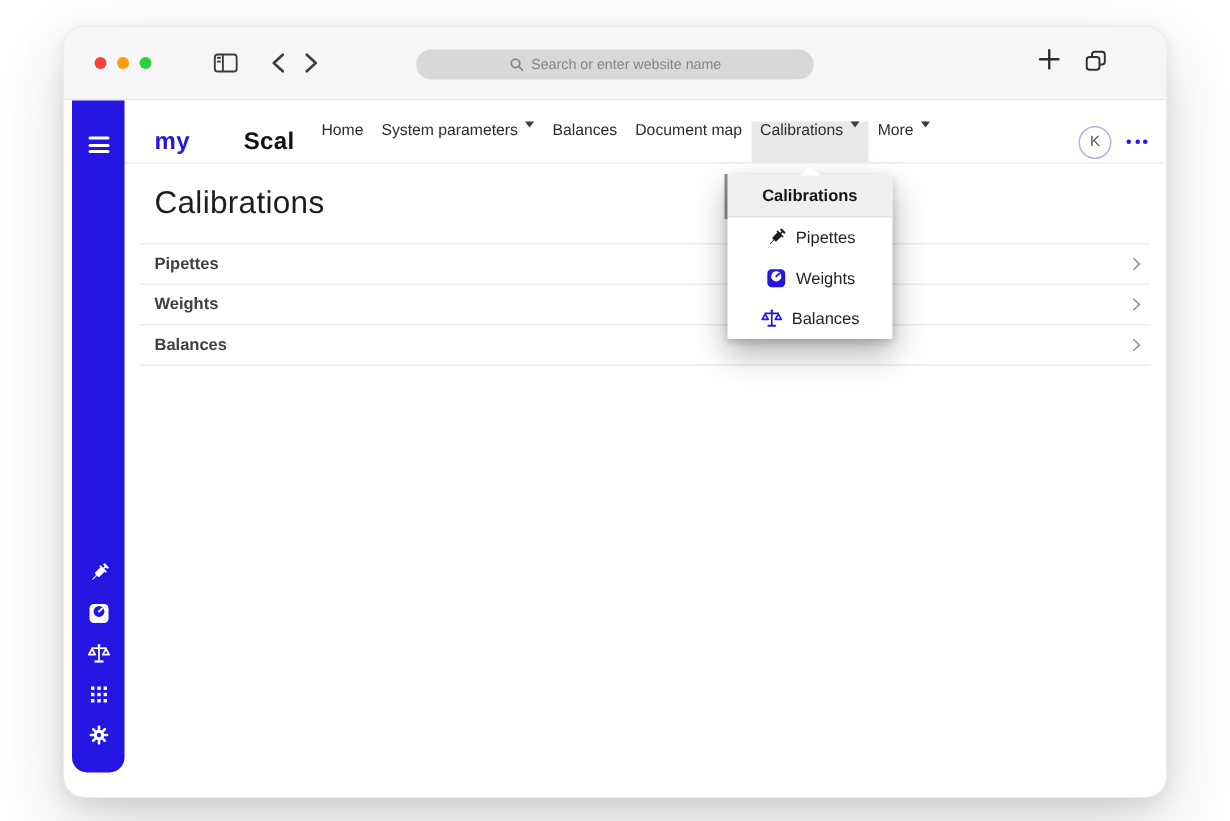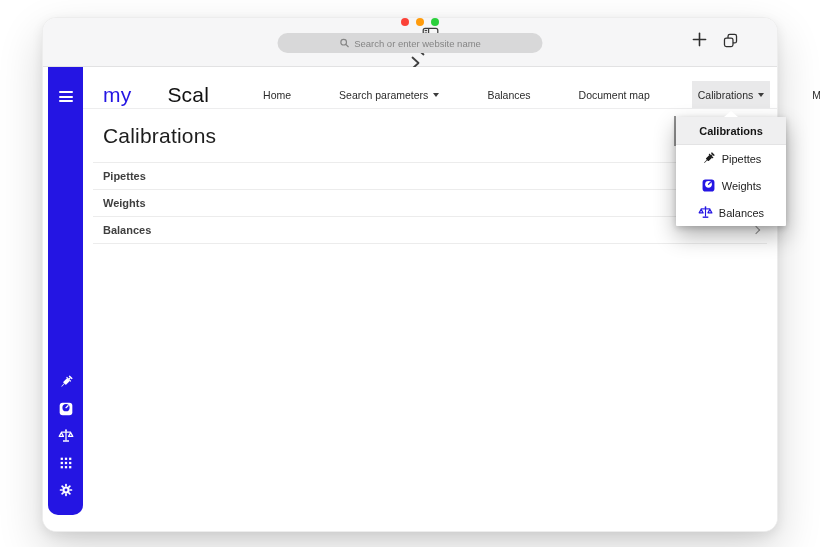--- a/index.html
+++ b/index.html
@@ -8,21 +8,21 @@
 
   :root { --blue:#2415e3; --nav-text:#2b2b2b; }
 
   
   .window { position:absolute; left:42px; top:17px; width:736px; height:515px;
             background:#fff; border:1px solid #ededed; border-radius:14px;
             box-shadow:0 18px 45px rgba(0,0,0,.16), 0 4px 12px rgba(0,0,0,.08); }
 
   .toolbar { position:relative; height:49px; background:#f6f6f7;
              border-bottom:1px solid #e2e2e3; border-radius:13px 13px 0 0;
-             display:flex; align-items:center;flex-direction:column; }
+             display:flex; align-items:center; }
   .traffic { display:flex; gap:7px; margin-left:20px; }
   .tl { width:8px; height:8px; border-radius:50%; }
   .tb-btn { display:flex; align-items:center; justify-content:center; color:#3d3d3d; }
   .tb-toggle { margin-left:40px; }
   .tb-back { margin-left:20px; } .tb-fwd { margin-left:11px; }
   .searchbar { position:absolute; left:50%; top:15px; transform:translateX(-50%);
                width:265px; height:20px; background:#d8d8d9; border-radius:10px;
                display:flex; align-items:center; justify-content:center; gap:5px;
                color:#858585; font-size:9.5px; }
   .tb-plus { position:absolute; right:70px; top:14px; }
@@ -40,26 +40,26 @@
   .side-spacer { flex:1; }
   .icon-stack { display:flex; flex-direction:column; gap:11px; align-items:center; margin-bottom:17px; }
   .s-icon { width:16px; height:16px; display:flex; }
   .s-icon svg { width:16px; height:16px; }
 
   .content { margin-left:40px; height:100%; }
 
   
   .navbar { height:42px; display:flex; align-items:flex-end;
             padding:0 12px 0 20px; border-bottom:1px solid #ededee; background:#fff; }
-  .logo { height:27px; display:flex; align-items:center; font-size:21px; font-weight:400;
+  .logo { height:27px; display:flex; align-items:center; font-size:16px; font-weight:700;
           letter-spacing:.2px; margin-right:12px; }
   .logo .lp { color:var(--blue); } .logo .ls { color:#111;margin-left:36px; }
-  .nav-item { position:relative; height:27px; display:flex; align-items:center;
+  .nav-item { position:relative; height:27px; display:flex; align-items:flex-start;
               padding:0 6px; font-size:10.5px; color:var(--nav-text); white-space:nowrap;
-              cursor:pointer;margin-left:36px; }
+              cursor:pointer; }
   .nav-item.active { background:#e9e9ea; }
   .caret { width:0; height:0; border-left:3.5px solid transparent; border-right:3.5px solid transparent;
            border-top:4px solid #3c3c3c; margin-left:5px; }
   .nav-right { margin-left:auto; display:flex; align-items:center; height:27px; }
   .avatar { width:22px; height:22px; border-radius:50%; border:1.5px solid #b6b1ec;
             background:#fff; display:flex; align-items:center; justify-content:center;
             font-size:10px; color:#555; cursor:pointer; }
   .dots { display:flex; gap:2.5px; margin-left:10px; cursor:pointer; }
   .dots i { width:3px; height:3px; border-radius:50%; background:var(--blue); }
 
@@ -236,21 +236,21 @@
 
       <div class="navbar">
         <div class="logo">
           <span class="lp">my</span>
             <span class="ls">Scal</span>
         </div>
         <div class="nav-item">
           <span>Home</span>
         </div>
         <div class="nav-item">
-          <span>Search parameters</span>
+          <span>System parameters</span>
             <span class="caret"></span>
         </div>
         <div class="nav-item">
           <span>Balances</span>
         </div>
         <div class="nav-item">
           <span>Document map</span>
         </div>
         <div class="nav-item active">
           <span>Calibrations</span>

